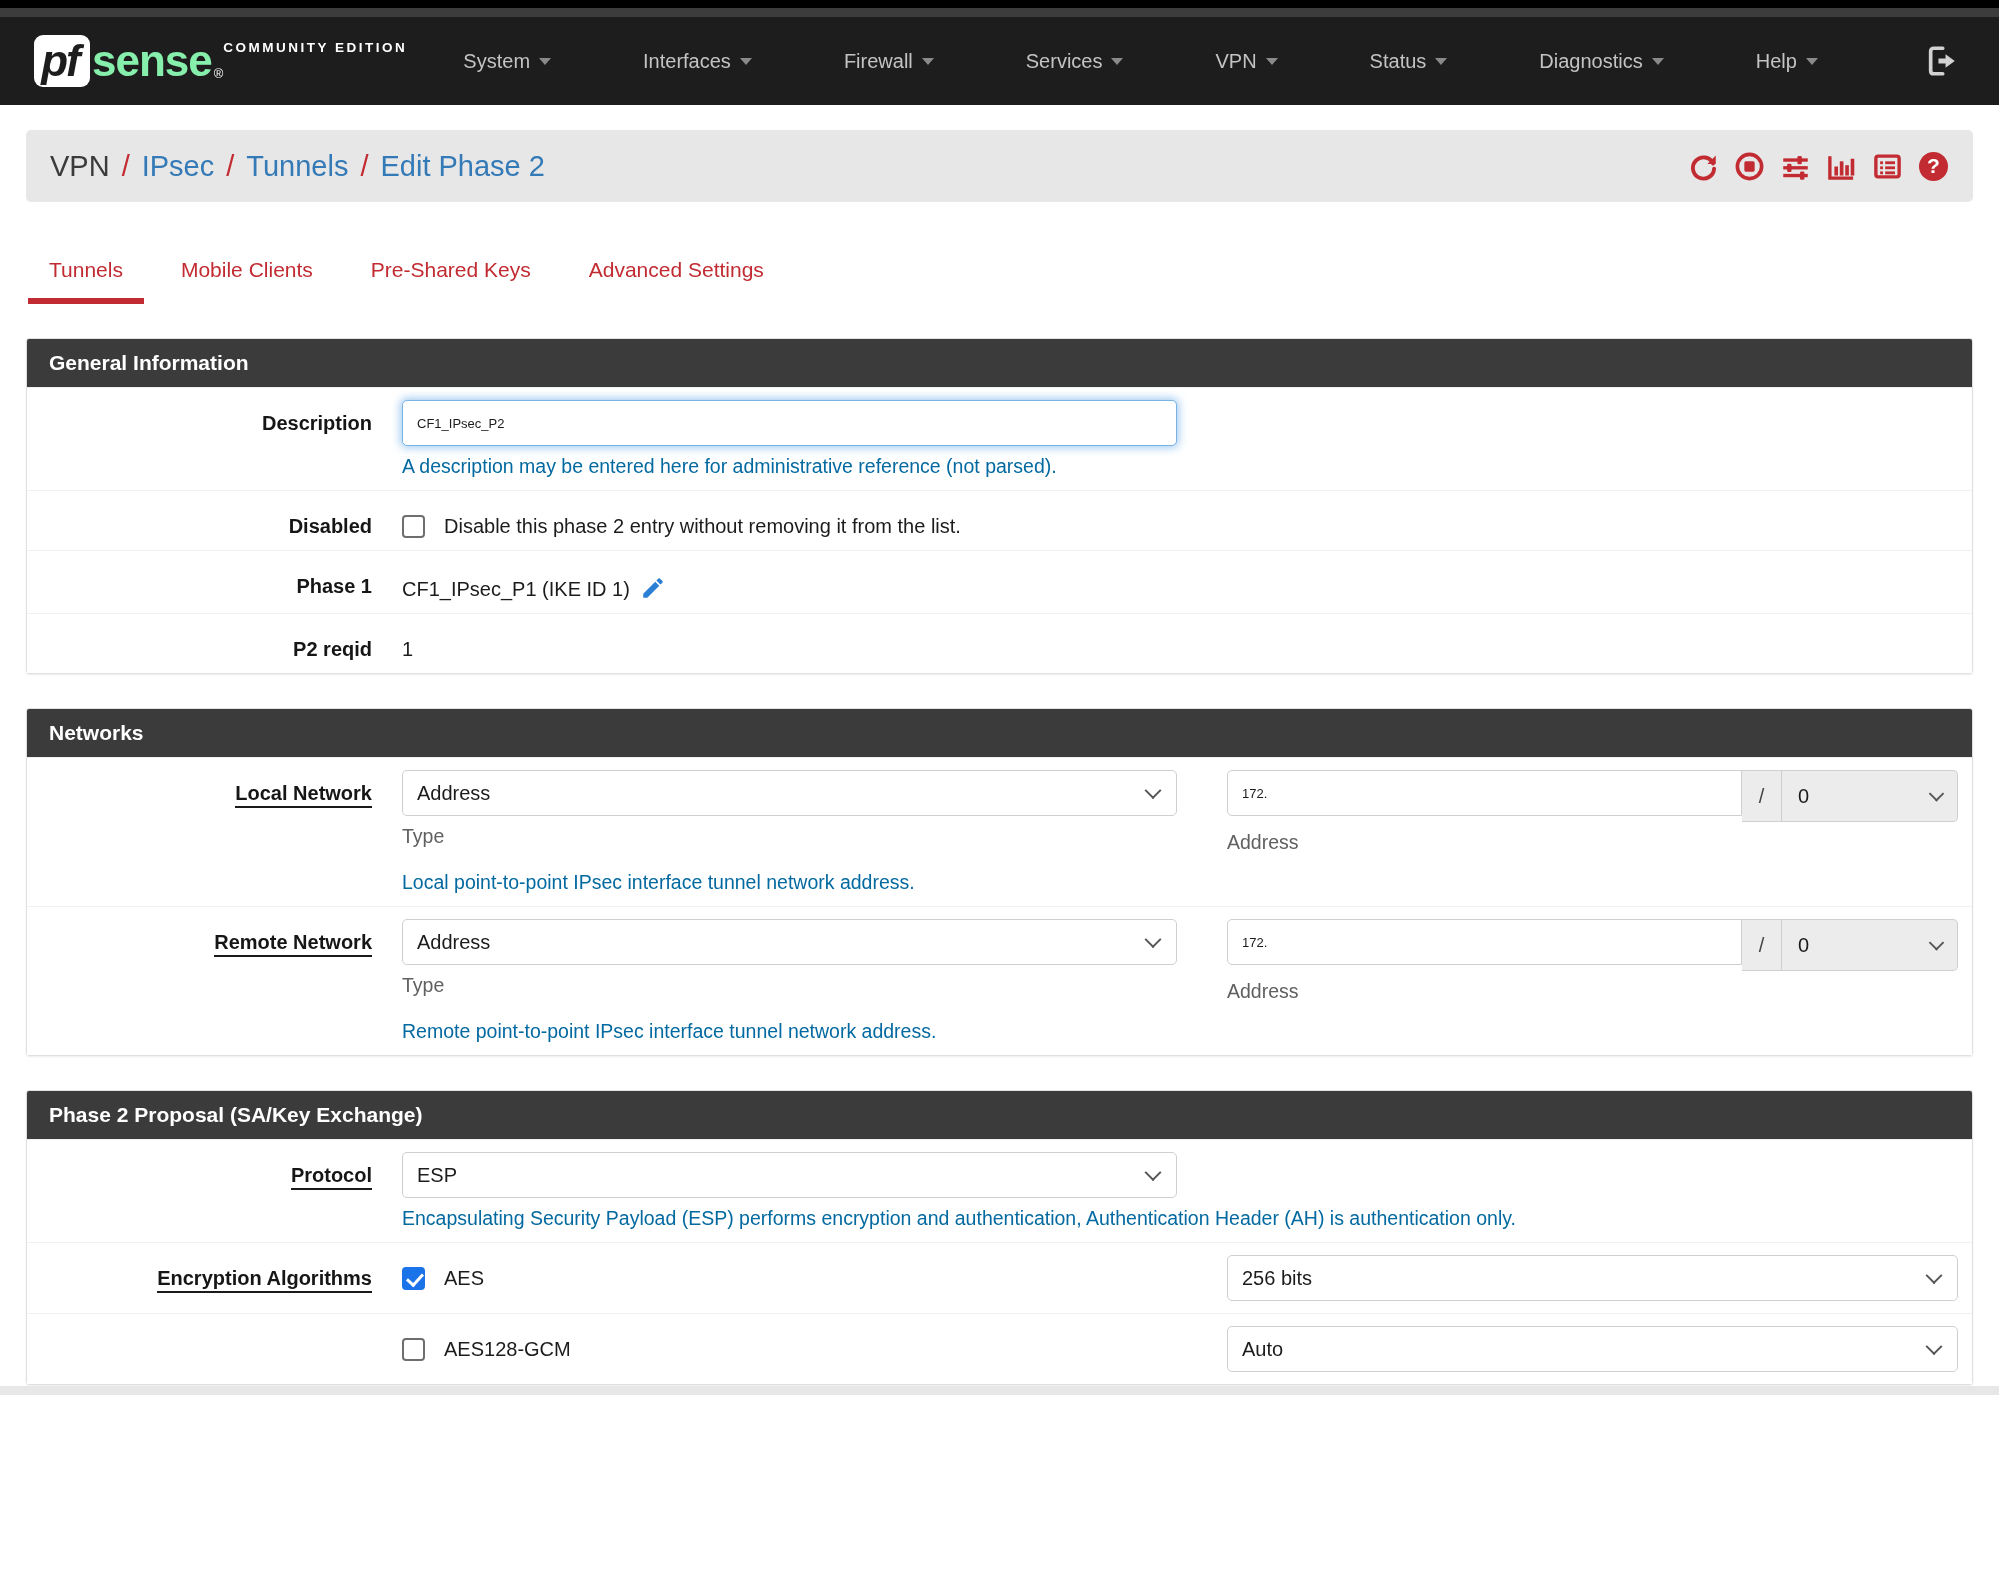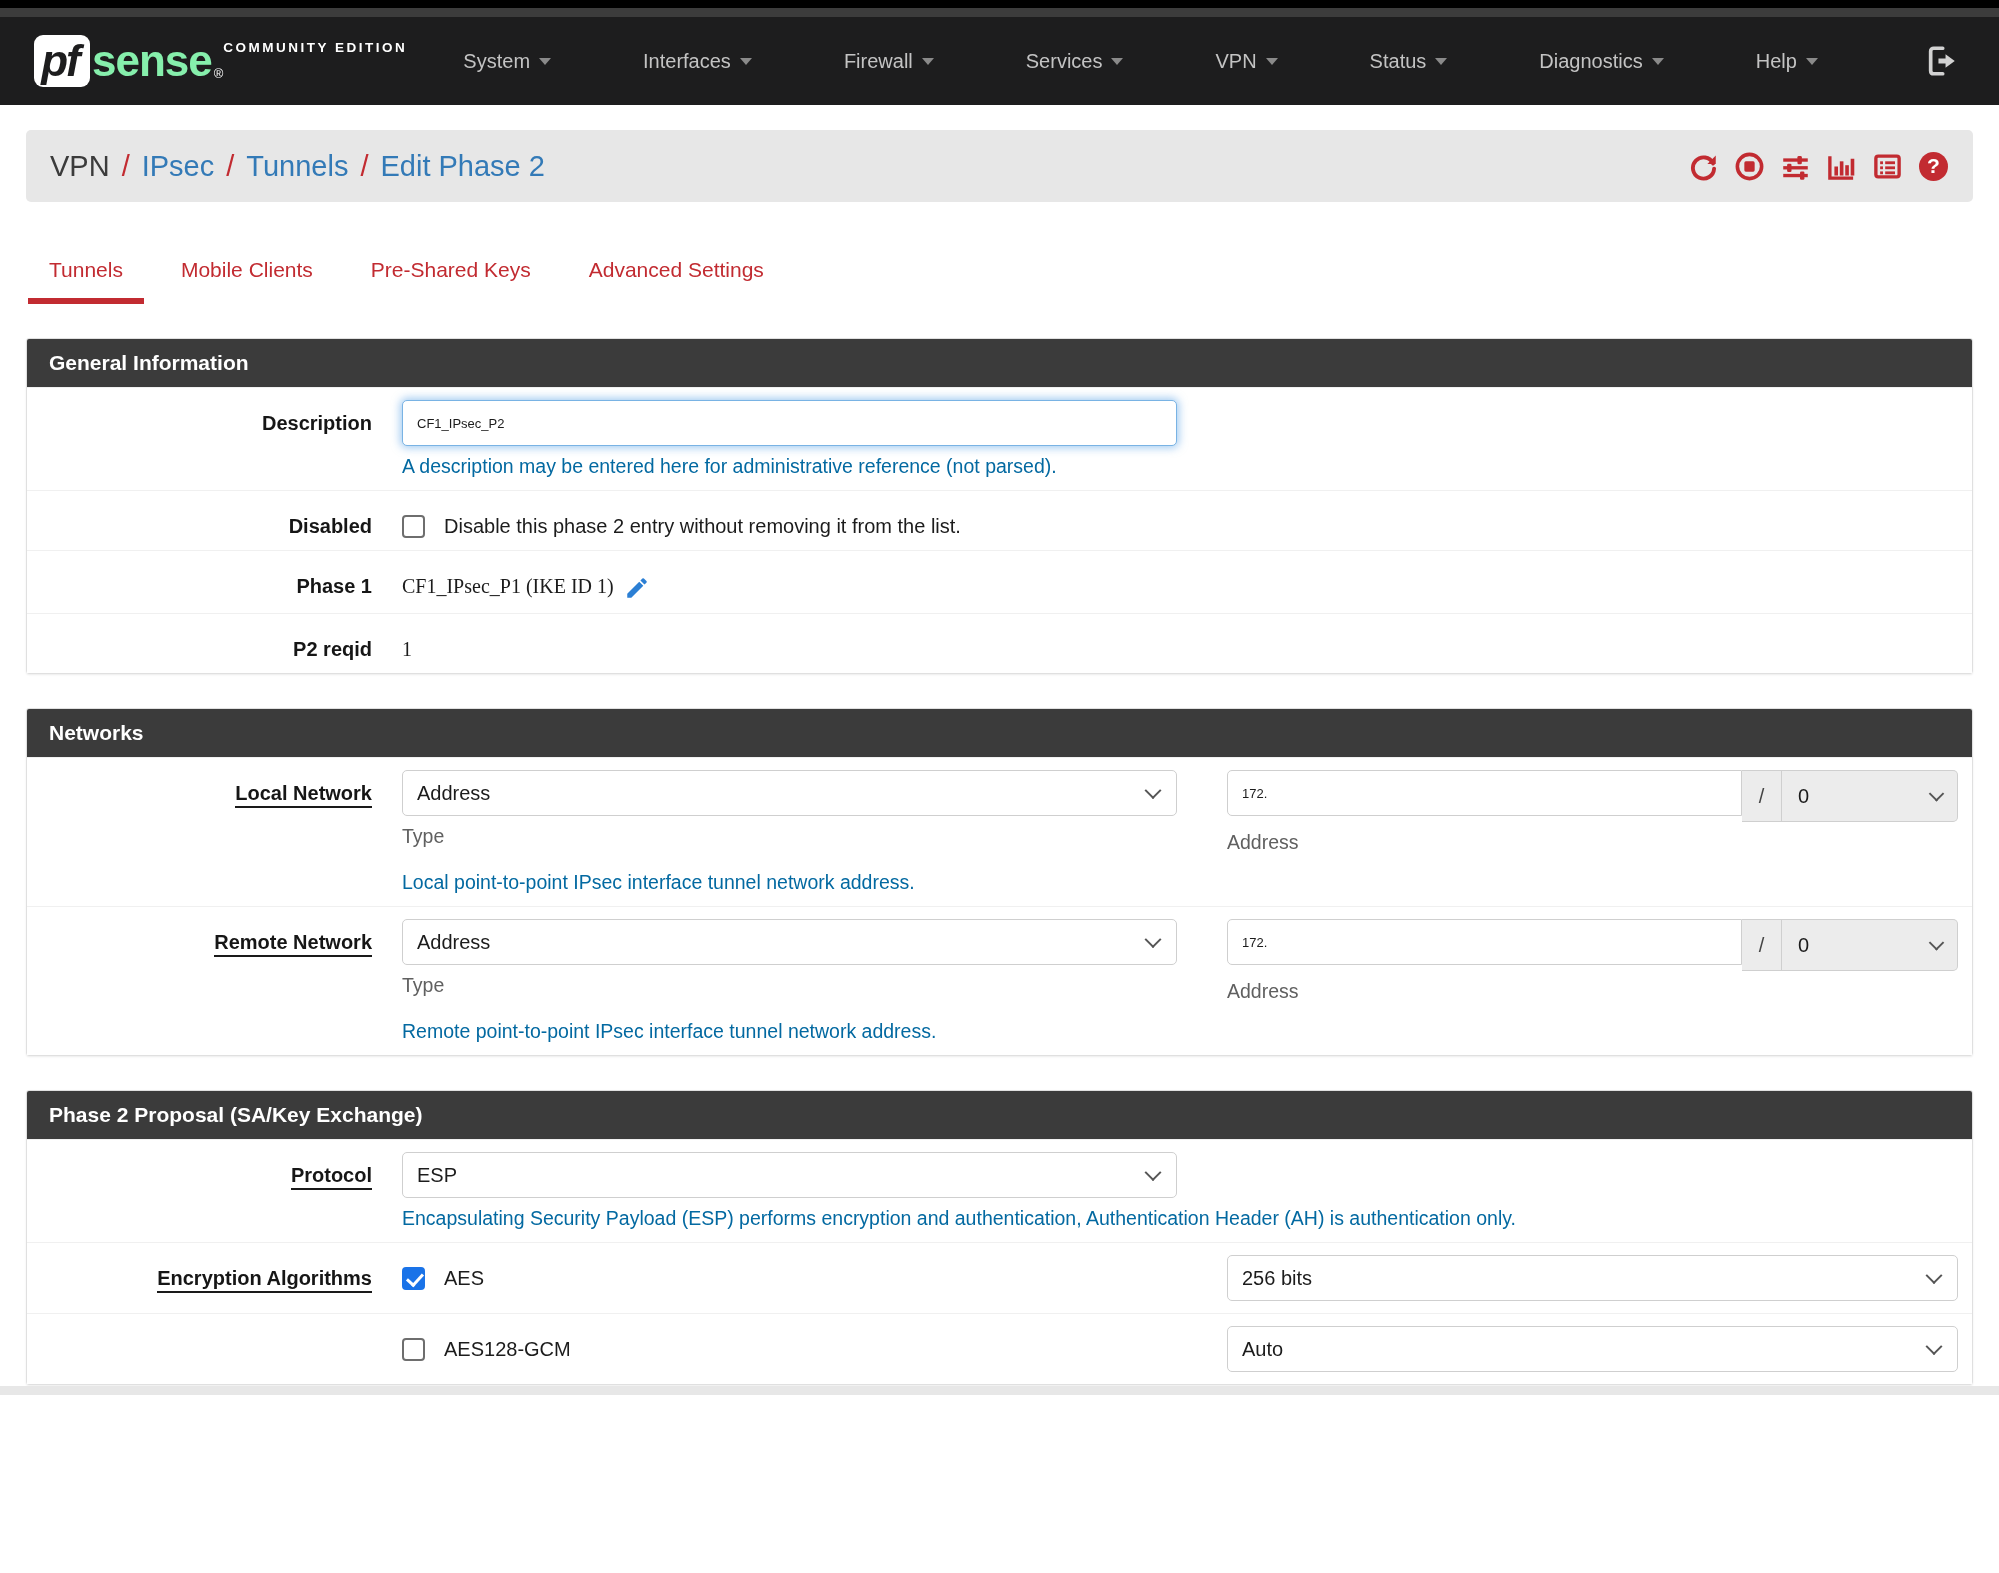--- a/index.html
+++ b/index.html
@@ -76,21 +76,21 @@
   .col-right { flex:1; margin-left:50px; }
   .igroup { display:flex; width:100%; height:52px;justify-content:space-between; }
   .igroup .text-input { flex:1; width:auto; border-radius:5px 0 0 5px; }
   .addon { width:40px; background:#ececec; border:1px solid #cfcfcf; border-left:none; display:flex;
     align-items:center; justify-content:center; font-size:20px; color:#444; }
   .mini-select { position:relative; width:176px; background:#ececec; border:1px solid #cfcfcf; border-left:none;
     border-radius:0 5px 5px 0; display:flex; align-items:center; padding:0 40px 0 16px; font-size:20px; cursor:pointer; }
   .mini-select::after { content:''; position:absolute; right:15px; top:50%; width:9px; height:9px;
     border-right:2px solid #555; border-bottom:2px solid #555; transform:translateY(-70%) rotate(45deg); }
   .wide-select { width:100%; }
-  .static-val { font-size:20px; padding-top:12px; display:flex; align-items:flex-start; gap:10px;font-family:Liberation Serif, serif; }
+  .static-val { font-size:20px; padding-top:12px; display:flex; align-items:flex-end; gap:10px; }
   .pencil { cursor:pointer; display:inline-flex; }
   .bottom-strip { height:9px; background:#e7e7e7; margin-top:1px; }
 </style>
 </head>
 <body>
 
 <div class="strip-black"></div>
 <div class="strip-gray"></div>
 
 <div class="navbar">

